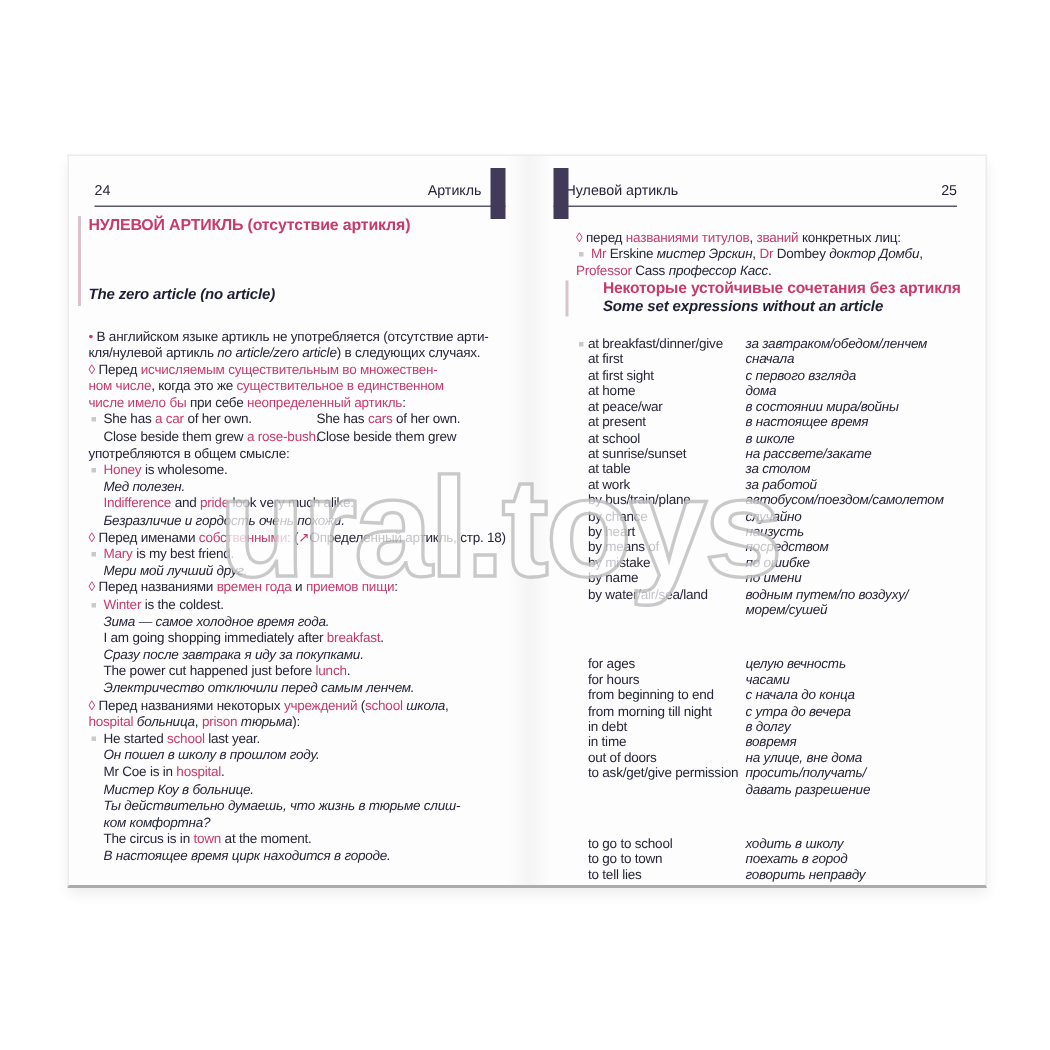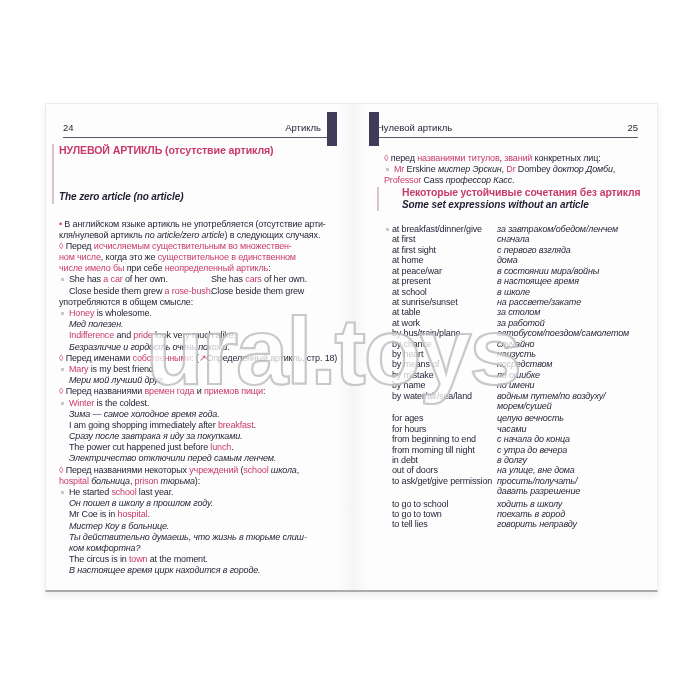--- a/index.html
+++ b/index.html
@@ -67,21 +67,21 @@
   .sect-block {
     border-left:2px solid #dcc2cd; padding-left:23px; margin-left:-7px; margin-bottom:13px;
   }
   .sect-main { font-size:10.4px; font-weight:bold; color:var(--accent); line-height:12px; letter-spacing:-0.1px; }
   .sect-sub  { font-size:10px; font-weight:bold; font-style:italic; color:#1f1f33; line-height:12.5px; letter-spacing:-0.1px; }
   .expr-list { }
   .row {
     position:relative; display:flex; font-size:9px; line-height:10.4px;
     letter-spacing:-0.15px; color:var(--text); padding-left:8px; white-space:nowrap;
   }
-  .row.gap { margin-top:2px; }
+  .row.gap { margin-top:26px; }
   .row .en { width:105px; flex-shrink:0; }
   .row .ru { flex:1; font-style:italic; }
   
   .watermark {
     position:absolute; left:146px; top:298px; width:462px; height:112px;
     z-index:5; opacity:0.85; pointer-events:none;
   }
 </style>
 </head>
 <body>
@@ -250,20 +250,24 @@
             </div>
             <div class="row">
               <span class="en">from morning till night</span>
               <span class="ru">с утра до вечера</span>
             </div>
             <div class="row">
               <span class="en">in debt</span>
               <span class="ru">в долгу</span>
             </div>
             <div class="row">
+              <span class="en">in time</span>
+              <span class="ru">вовремя</span>
+            </div>
+            <div class="row">
               <span class="en">out of doors</span>
               <span class="ru">на улице, вне дома</span>
             </div>
             <div class="row">
               <span class="en">to ask/get/give permission</span>
               <span class="ru">просить/получать/</span>
             </div>
             <div class="row">
               <span class="en"></span>
               <span class="ru">давать разрешение</span>

